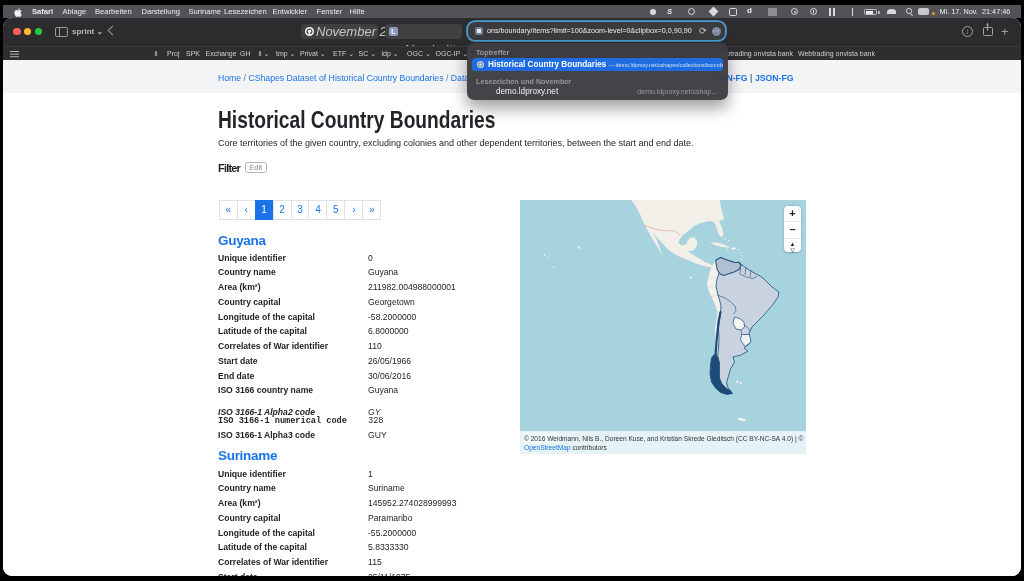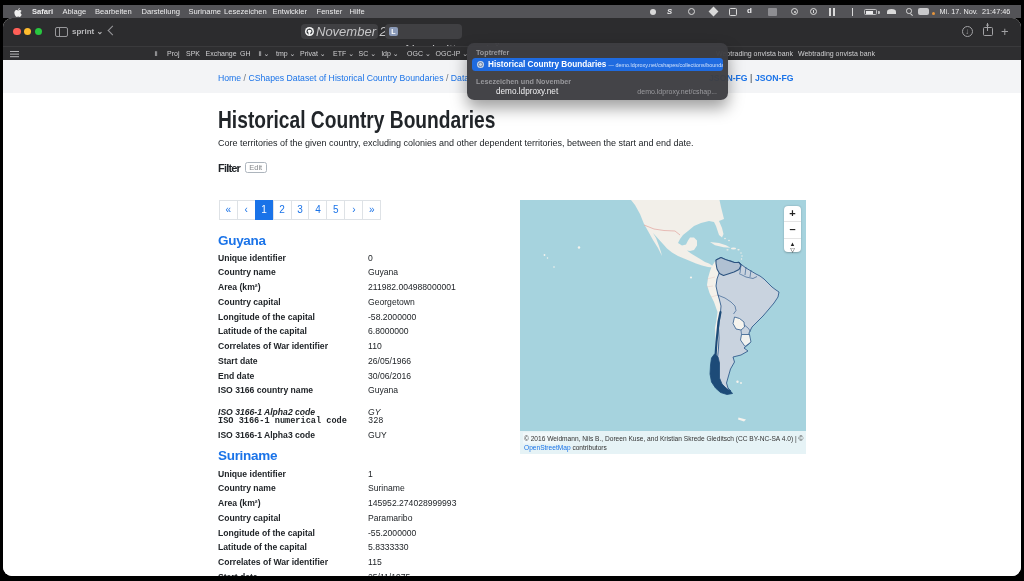--- a/index.html
+++ b/index.html
@@ -80,20 +80,28 @@
       <svg class="a" style="left:3.5px;top:3px;" width="9" height="9" viewBox="0 0 16 16">
         <circle cx="8" cy="8" r="8" fill="#f5f5f5"></circle>
         <path fill="#1b1f23" d="M8 2.5a5.5 5.5 0 0 0-1.7 10.7c.3 0 .4-.1.4-.3v-1c-1.6.3-1.9-.7-1.9-.7-.2-.6-.6-.8-.6-.8-.5-.3 0-.3 0-.3.6 0 .9.6.9.6.5.8 1.3.6 1.6.4 0-.3.2-.6.4-.8-1.2-.1-2.5-.6-2.5-2.7 0-.6.2-1.1.6-1.5-.1-.1-.3-.7 0-1.5 0 0 .5-.1 1.5.6a5.3 5.3 0 0 1 2.8 0c1-.7 1.5-.6 1.5-.6.3.8.1 1.4 0 1.5.4.4.6.9.6 1.5 0 2.2-1.3 2.6-2.5 2.7.2.2.4.5.4 1v1.5c0 .2.1.3.4.3A5.5 5.5 0 0 0 8 2.5z"></path>
       </svg>
       <span class="tabtext a" style="left:15px;top:0;">November 2021...</span>
     </div>
     <div class="a" style="left:381.5px;top:6.5px;width:77.5px;height:14.5px;background:#404043;border-radius:4px;">
       <span class="a" style="left:4.5px;top:3px;width:9px;height:9px;background:#8b9ab8;border-radius:2px;color:#fff;font-size:7px;line-height:9px;text-align:center;font-weight:bold;">L</span>
       <span class="tabtext a" style="left:17.5px;top:0;margin-top:18px;">Abschnitte und Ä...</span>
     </div>
+    <div class="a" style="left:465px;top:4.5px;width:257px;height:18px;background:#3b3b3e;border-radius:7px;box-shadow:0 0 0 1.8px #4a9bd4;">
+      <span class="a" style="left:7px;top:5px;width:8px;height:8px;background:#6b7f9e;border-radius:2px;">
+        <span class="a" style="left:2px;top:2px;width:4px;height:4px;background:#e8ecf2;"></span>
+      </span>
+      <span class="a" style="left:19px;top:2px;font-size:7.2px;line-height:14px;color:#ececee;white-space:nowrap;">ons/boundary/items?limit=100&amp;zoom-level=0&amp;clipbox=0,0,90,90</span>
+      <span class="a" style="left:231px;top:3px;color:#c9c9cb;font-size:9.5px;line-height:12px;">⟳</span>
+      <span class="a" style="left:244px;top:4.5px;width:9px;height:9px;border-radius:50%;background:#7d879b;color:#fff;font-size:7px;line-height:7px;text-align:center;letter-spacing:0.5px;">⋯</span>
+    </div>
     <span class="a" style="left:958.5px;top:8px;width:11px;height:11px;border:1.1px solid #a2a2a5;border-radius:50%;box-sizing:border-box;color:#a2a2a5;font-size:8px;line-height:9px;text-align:center;">↓</span>
     <span class="a" style="left:980px;top:9.5px;width:10px;height:8.5px;border:1.1px solid #a2a2a5;border-radius:1.5px;box-sizing:border-box;"></span>
     <span class="a" style="left:984px;top:5.5px;width:1.1px;height:8px;background:#a2a2a5;"></span>
     <span class="a" style="left:982.5px;top:5.5px;text-align:center;color:#a2a2a5;font-size:6.5px;line-height:6px;width:4px;">^</span>
     <span class="a" style="left:998px;top:6px;color:#a2a2a5;font-size:13px;line-height:16px;font-weight:300;">+</span>
   </div>
 
   <div class="a" id="bmbar">
     <span class="a" style="left:7px;top:4.5px;width:9px;height:1.3px;background:#b5b5b7;box-shadow:0 2.6px 0 #b5b5b7,0 5.2px 0 #b5b5b7;"></span>
     <span class="bmi" style="left:151.5px;">ii</span>

